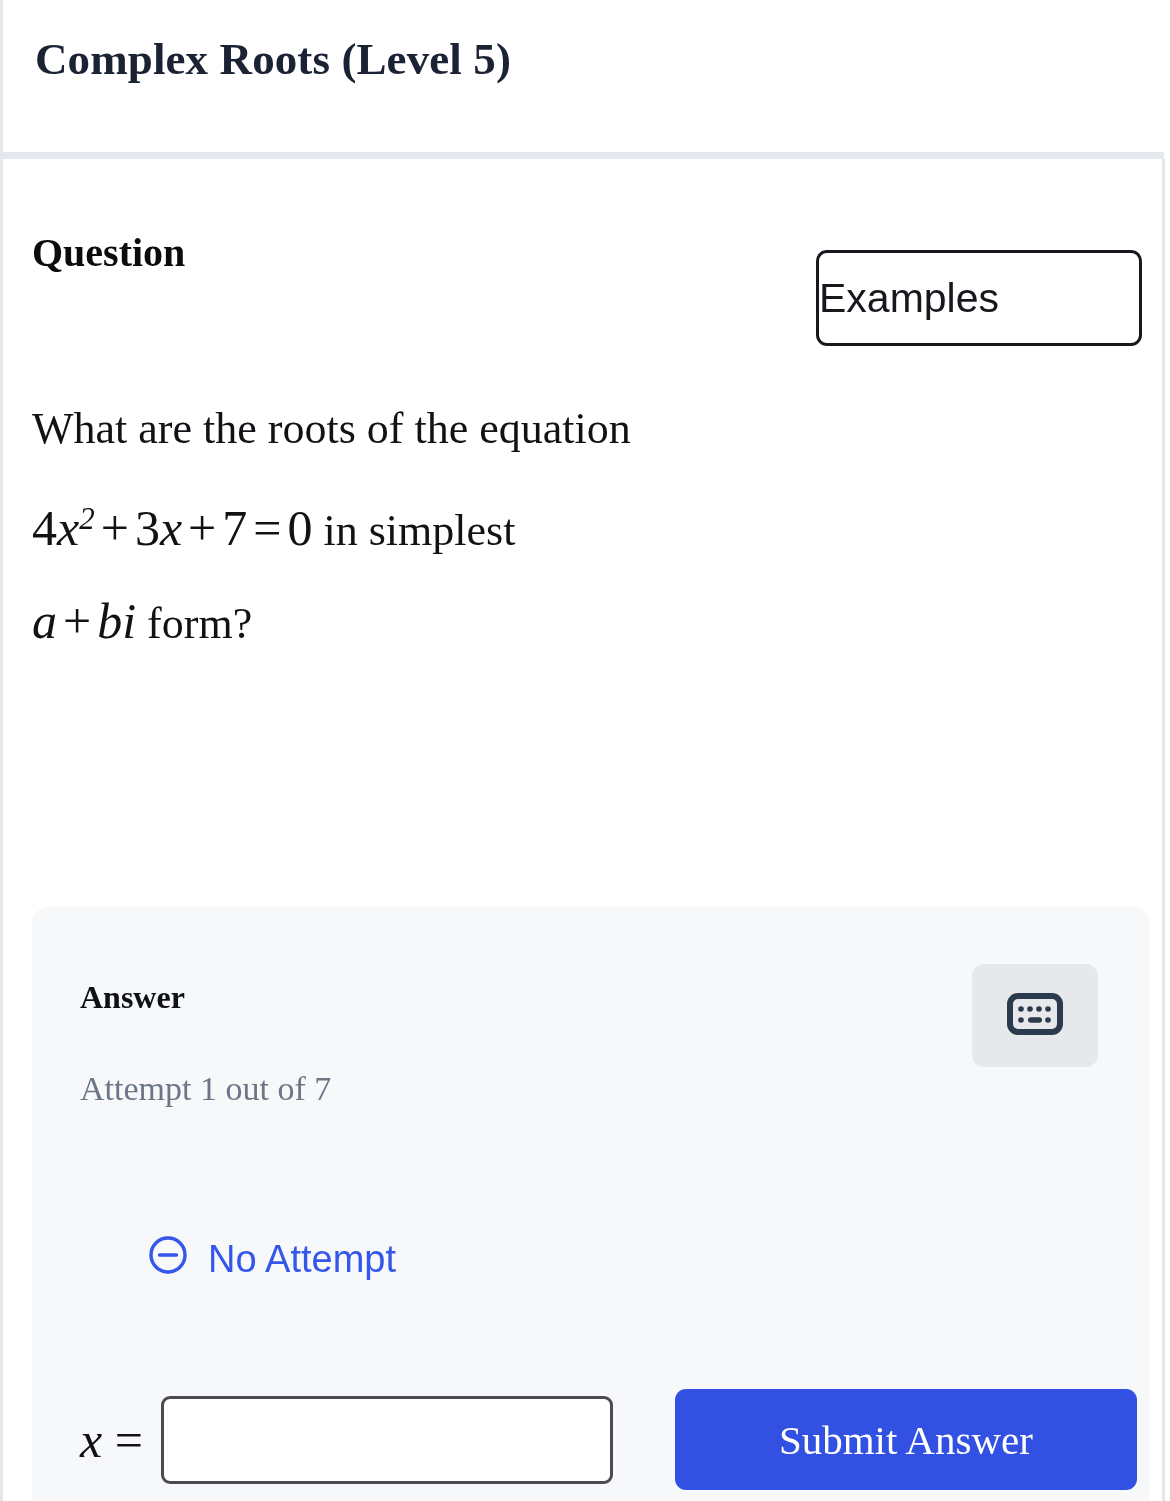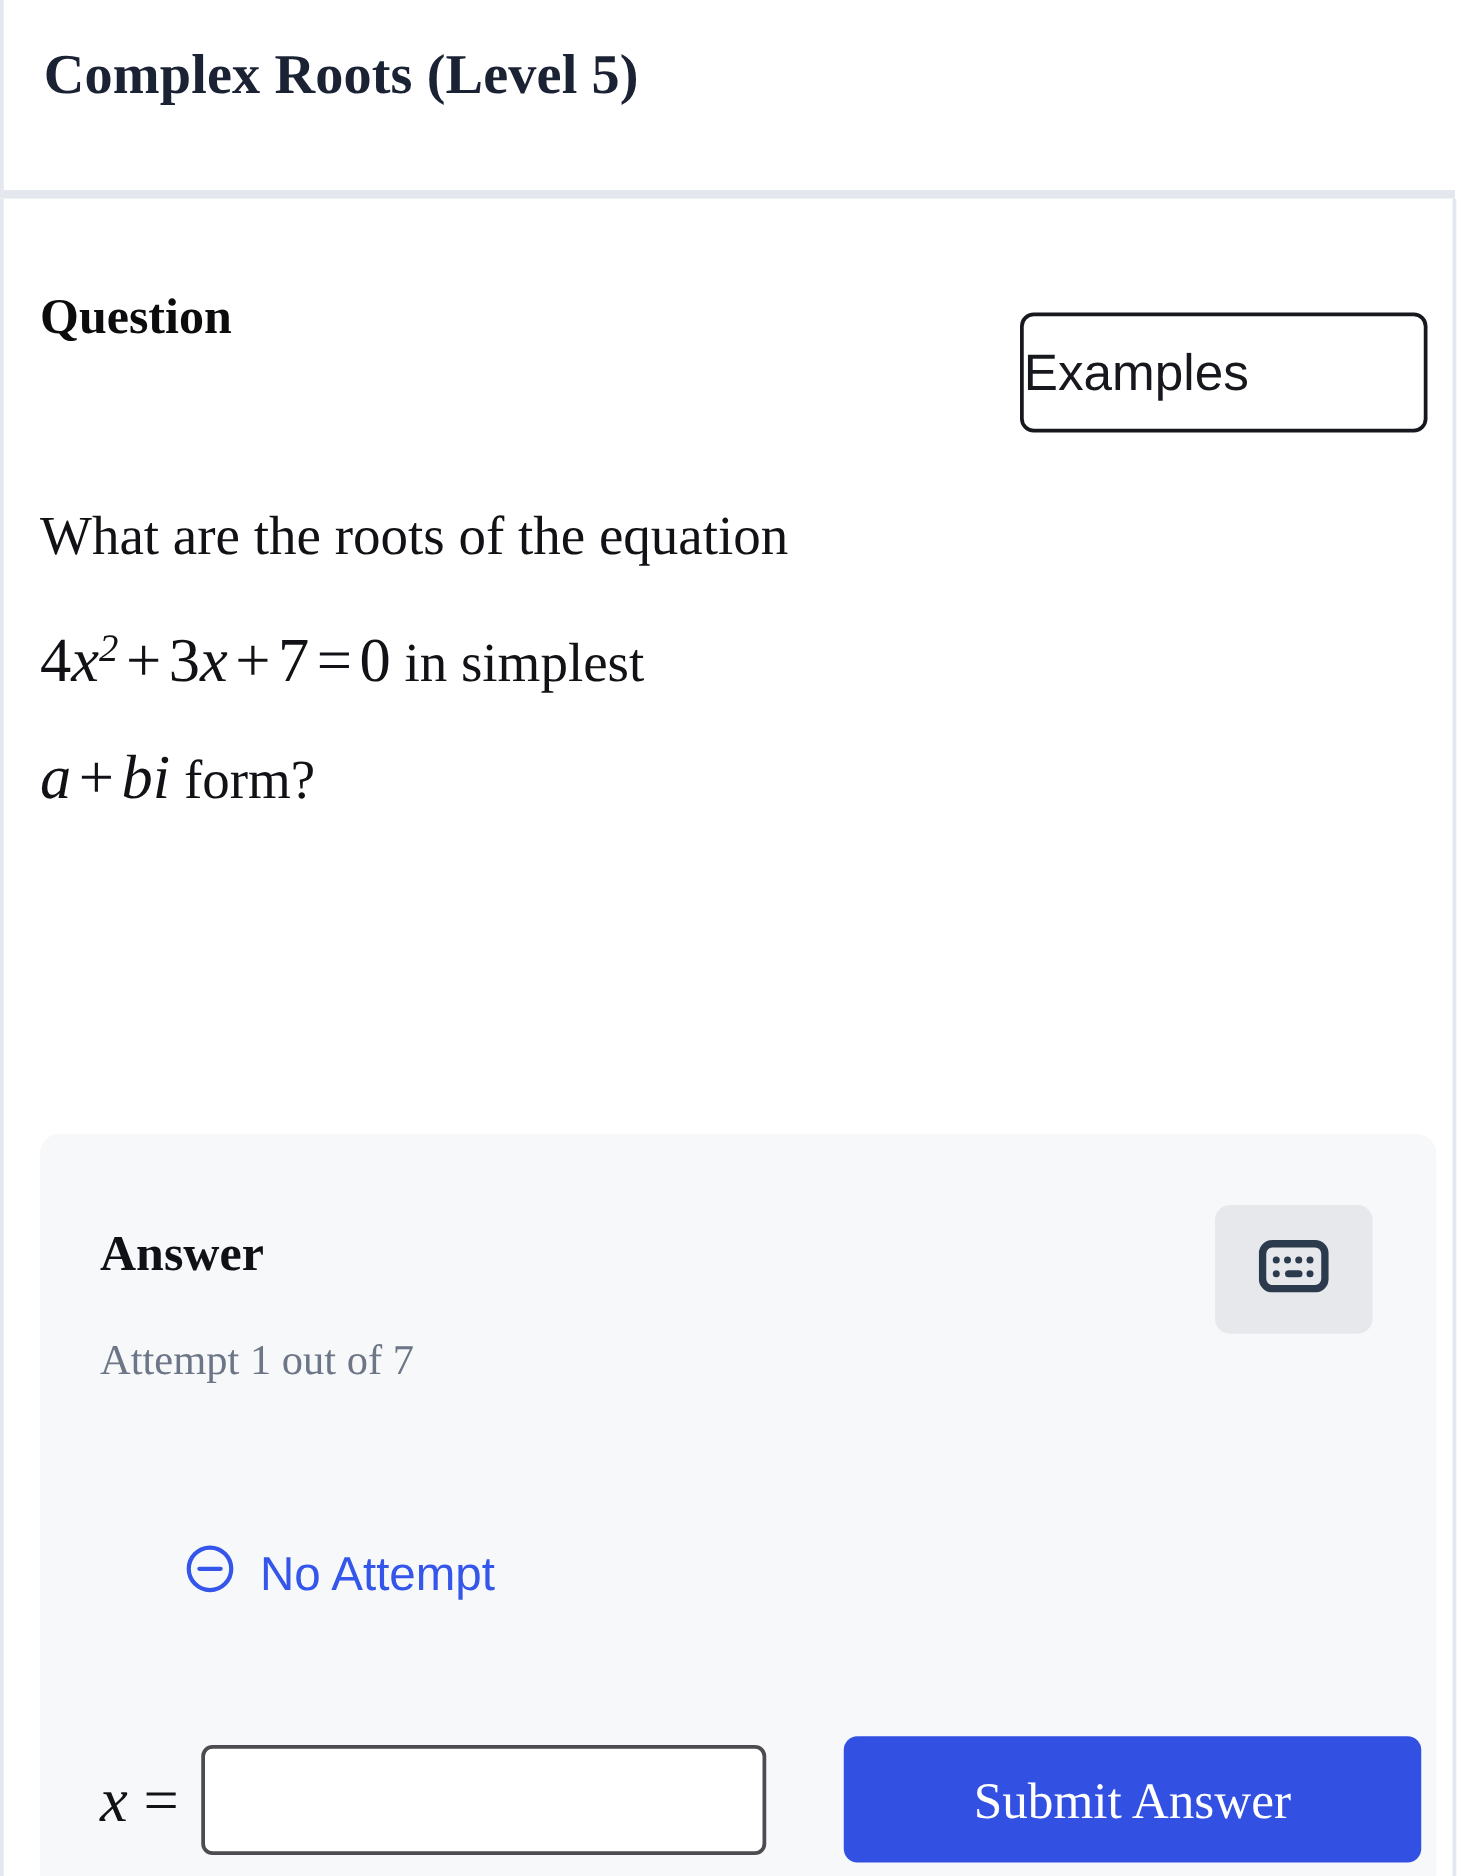--- a/index.html
+++ b/index.html
@@ -145,21 +145,21 @@
     height: 753px;
     box-sizing: border-box;
     background: #f6f8fa;
     border-radius: 16px;
   }
 
   .answer-heading {
     position: absolute;
     left: 48px;
     top: 72px;
-    font-size: 40px;
+    font-size: 32px;
     font-weight: bold;
     color: #101116;
   }
   .attempt-text {
     position: absolute;
     left: 48px;
     top: 163px;
     font-size: 34px;
     color: #6c7686;
   }

